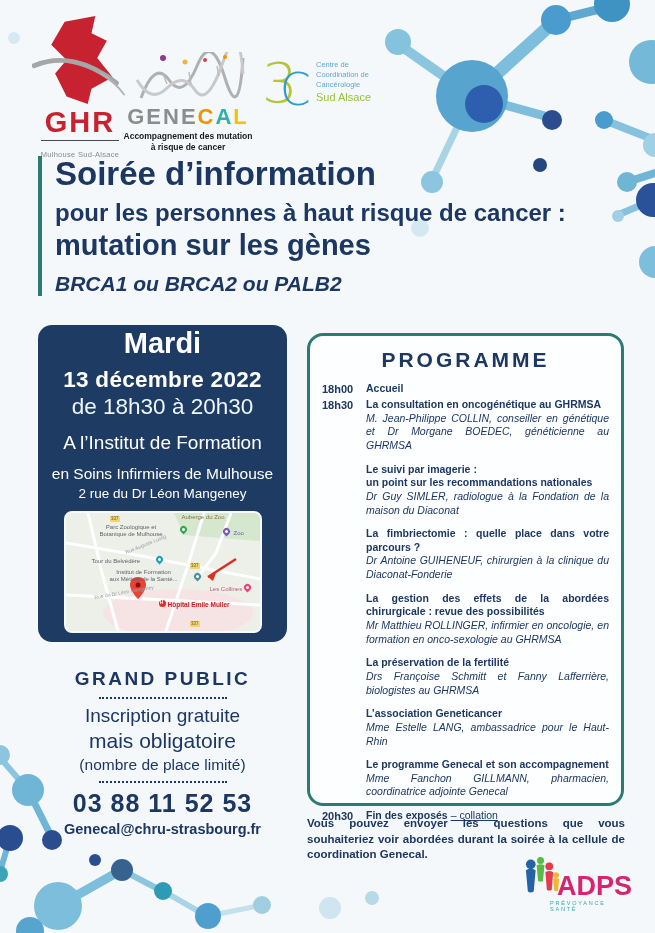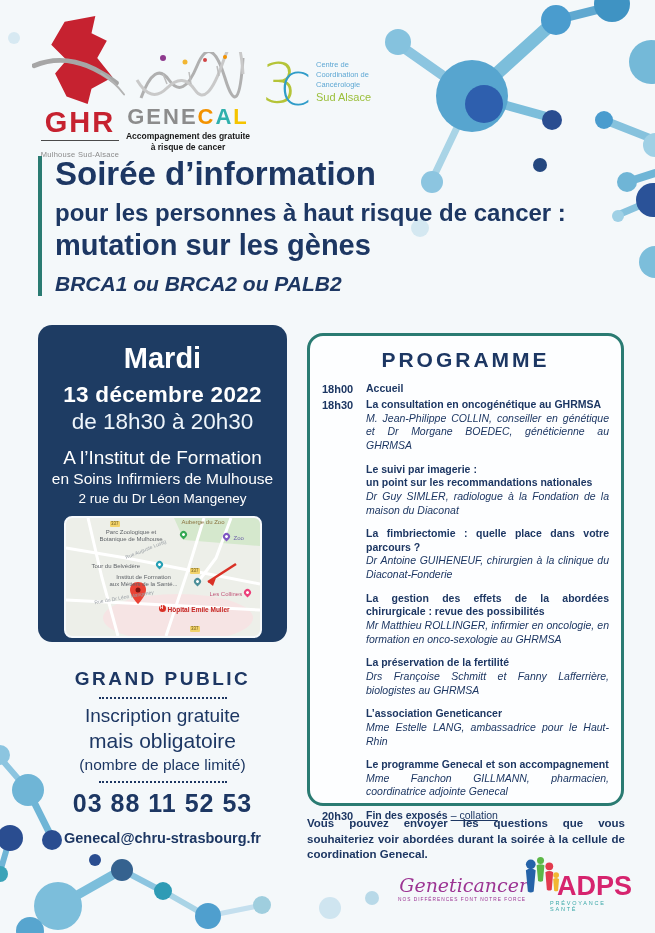--- a/index.html
+++ b/index.html
@@ -25,26 +25,26 @@
   .c3-sud{color:#9bbf3b;font-size:11px;margin-top:1px;}
 
   
   .title-block{left:38px;top:156px;width:600px;border-left:4px solid #2a7b72;padding-left:13px;color:#1d3763;}
   .t1{font-size:33px;font-weight:700;line-height:1.1;}
   .t2{font-size:24px;font-weight:700;margin-top:7px;line-height:1.15;}
   .t3{font-size:29px;font-weight:700;margin-top:3px;line-height:1.1;}
   .t4{font-size:21px;font-weight:700;font-style:italic;margin-top:10px;}
 
   
-  .card{left:38px;top:325px;width:249px;height:317px;background:#1e3c63;border-radius:14px;color:#fff;text-align:center;box-sizing:border-box;padding-top:17px;}
+  .card{left:38px;top:325px;width:249px;height:317px;background:#1e3c63;border-radius:14px;color:#fff;text-align:center;box-sizing:border-box;padding-top:2px;}
   .card-day{font-size:29px;font-weight:700;}
   .card-date{font-size:22.5px;font-weight:700;margin-top:7px;letter-spacing:.3px;}
   .card-time{font-size:22.5px;font-weight:300;margin-top:1px;color:#eef5fb;}
   .card-v1{font-size:19px;font-weight:300;margin-top:12px;}
-  .card-v2{font-size:15.5px;font-weight:300;margin-top:1px;}
+  .card-v2{font-size:15.5px;font-weight:300;margin-top:11px;}
   .card-v3{font-size:13.5px;font-weight:300;margin-top:3px;}
 
   
   .map{position:relative;width:194px;height:118px;margin:10px auto 0 auto;background:#edefe9;border-radius:8px;overflow:hidden;border:2px solid #f7fafc;}
   .map svg{position:absolute;left:0;top:0;}
   .map-label{position:absolute;font-size:6px;color:#5f6368;line-height:1.15;white-space:nowrap;}
   .map-label.center{text-align:center;}
   .pin{position:absolute;width:7px;height:7px;border-radius:50% 50% 50% 0;transform:rotate(-45deg);}
   .pin i{position:absolute;left:2px;top:2px;width:3px;height:3px;background:#fff;border-radius:50%;}
   .badge{position:absolute;background:#f3d36b;border-radius:1px;color:#6b5a1e;font-size:4.5px;padding:0 1.5px;line-height:6px;}
@@ -63,21 +63,21 @@
 
   
   .pub{left:38px;top:668px;width:249px;text-align:center;color:#1d3763;}
   .pub-l1{font-size:19px;font-weight:600;letter-spacing:2.5px;}
   .pub-l2{font-size:19px;font-weight:600;letter-spacing:2px;margin-top:11px;}
   .dots{width:128px;margin:7px auto 6px auto;border-top:2.5px dotted #1d3763;}
   .pub-l3{font-size:19px;font-weight:400;text-align:center;}
   .pub-l4{font-size:21px;font-weight:400;margin-top:2px;}
   .pub-l5{font-size:15.5px;font-weight:400;margin-top:3px;}
   .pub-phone{font-size:25px;font-weight:800;letter-spacing:1px;}
-  .pub-mail{font-size:14.5px;font-weight:700;margin-top:12px;}
+  .pub-mail{font-size:14.5px;font-weight:700;margin-top:3px;}
 
   
   .note{left:307px;top:816px;width:318px;color:#1d3763;font-size:11.5px;font-weight:700;text-align:justify;line-height:1.35;}
 
   
   .gcancer{left:396px;top:874px;width:132px;text-align:center;color:#9c3493;}
   .gcancer-row{display:flex;align-items:center;justify-content:center;gap:3px;}
   .gcancer-name{font-family:"DejaVu Serif",serif;font-style:italic;font-size:19px;}
   .gcancer-tag{font-size:4.8px;letter-spacing:1px;margin-top:1px;}
   .adps{left:522px;top:856px;width:110px;}
@@ -161,21 +161,21 @@
       <line x1="34" y1="22" x2="38" y2="32" stroke="#bdbdbd" stroke-width="1.5"></line>
       <line x1="60" y1="20" x2="62" y2="32" stroke="#bdbdbd" stroke-width="1.5"></line>
       <line x1="88" y1="14" x2="90" y2="24" stroke="#bdbdbd" stroke-width="1.5"></line>
       <circle cx="34" cy="6" r="3" fill="#8e3a8e"></circle>
       <circle cx="56" cy="10" r="2.5" fill="#f2b632"></circle>
       <circle cx="76" cy="8" r="2" fill="#d04545"></circle>
       <circle cx="96" cy="5" r="2" fill="#f39200"></circle>
     </svg>
     <div class="genecal-word"><span class="gc-gray">GENE</span><span class="gc-orange">C</span><span class="gc-teal">A</span><span class="gc-yellow">L</span></div>
     <div class="genecal-sub">
-      <div>Accompagnement des gratuite</div>
+      <div>Accompagnement des mutation</div>
       <div>à risque de cancer</div>
     </div>
   </div>
 
   <div class="layer c3">
     <div class="c3-glyphs">
       <span class="c3-3">3</span>
       <span class="c3-c">C</span>
     </div>
     <div class="c3-text">
@@ -333,31 +333,20 @@
     <div class="pub-l3">Inscription gratuite</div>
     <div class="pub-l4">mais obligatoire</div>
     <div class="pub-l5">(nombre de place limité)</div>
     <div class="dots"></div>
     <div class="pub-phone">03 88 11 52 53</div>
     <div class="pub-mail">Genecal@chru-strasbourg.fr</div>
   </div>
 
   <div class="layer note">Vous pouvez envoyer les questions que vous souhaiteriez voir abordées durant la soirée à la cellule de coordination Genecal.</div>
 
-  <div class="layer gcancer">
-    <div class="gcancer-row">
-      <svg width="20" height="22" viewBox="0 0 20 22">
-        <path d="M10,6 C8,2 2,2 2,7 C2,11 7,14 10,17 C13,14 18,11 18,7 C18,2 12,2 10,6 Z" fill="none" stroke="#9c3493" stroke-width="1.6"></path>
-        <path d="M6,14 C4,18 6,21 9,20" fill="none" stroke="#9c3493" stroke-width="1.2"></path>
-        <circle cx="10.5" cy="20" r="1.4" fill="#9c3493"></circle>
-      </svg>
-      <span class="gcancer-name">Geneticancer</span>
-    </div>
-    <div class="gcancer-tag">NOS DIFFÉRENCES FONT NOTRE FORCE</div>
-  </div>
 
   <div class="layer adps">
     <div class="adps-row">
       <svg width="40" height="42" viewBox="0 0 40 42">
         <circle cx="9" cy="8" r="5" fill="#2563a8"></circle>
         <path d="M4,14 q5,-3 10,0 l-2,22 q-3,2 -6,0 z" fill="#2563a8"></path>
         <circle cx="19" cy="4" r="3.6" fill="#5cb847"></circle>
         <path d="M15,9 q4,-2 8,0 l-1.5,16 q-2.5,1.5 -5,0 z" fill="#5cb847"></path>
         <circle cx="28" cy="10" r="4" fill="#e23b4e"></circle>
         <path d="M24,16 q4,-2.5 8,0 l-1.5,18 q-2.5,1.8 -5,0 z" fill="#e23b4e"></path>

